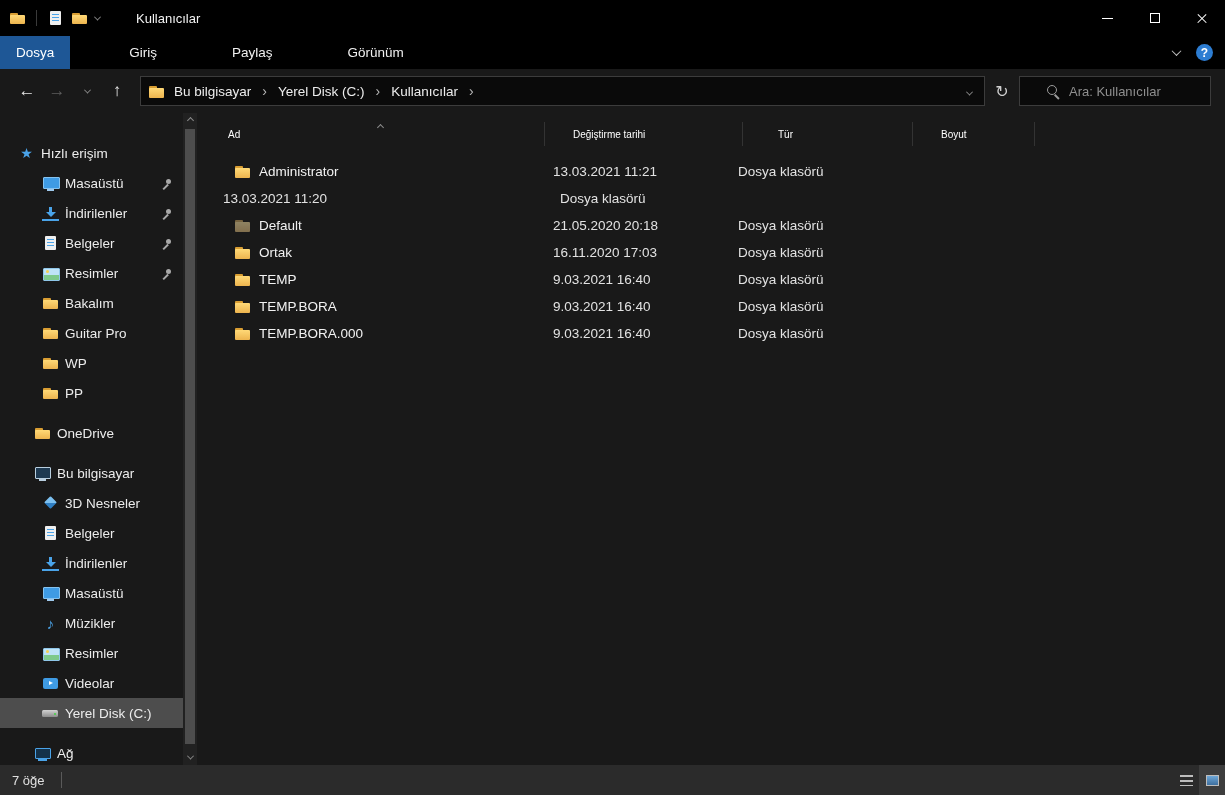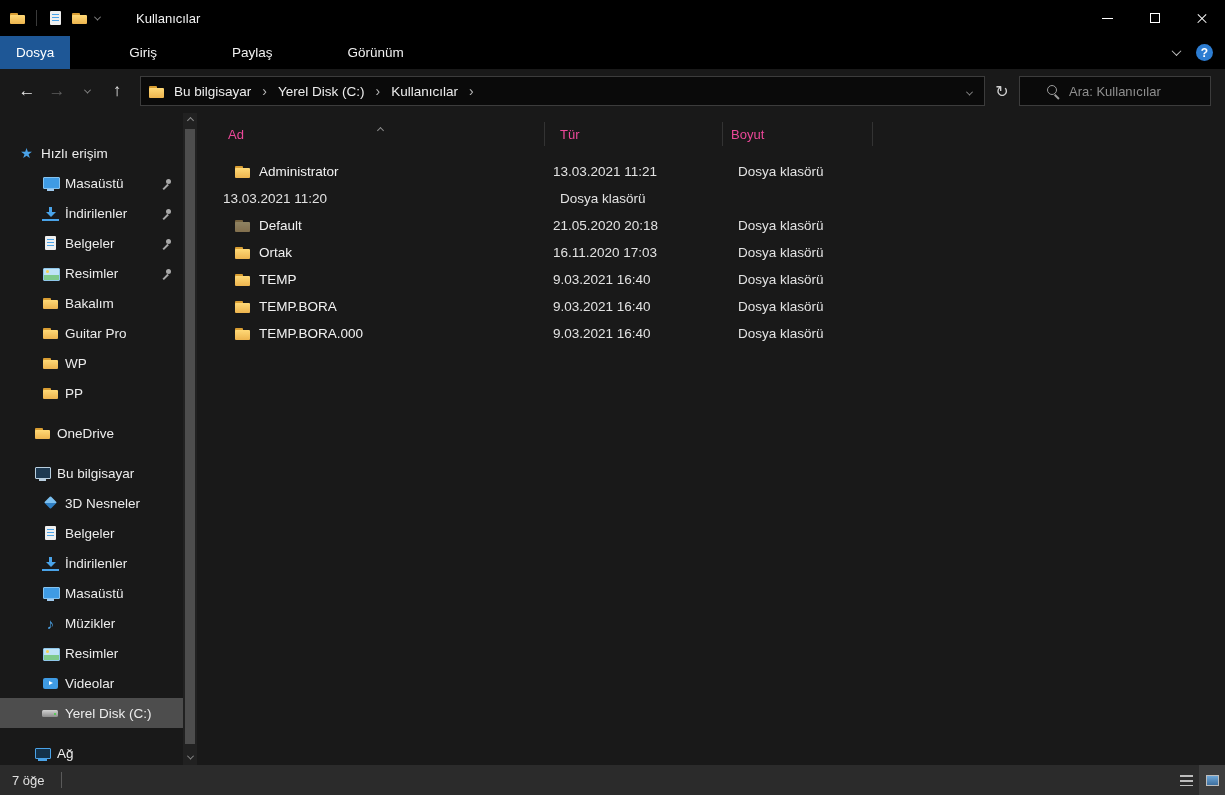--- a/index.html
+++ b/index.html
@@ -72,21 +72,21 @@
   .ic-pin::after { content:""; position:absolute; left:1px; bottom:2px; width:7px; height:1.5px; background:#a8a8a8; transform:rotate(-45deg); }
 
   
   .v-scroll { width:14px; background:#212121; flex:none; display:flex; flex-direction:column; align-items:center; }
   .v-scroll .arrow { height:15px; display:flex; align-items:center; justify-content:center; flex:none; }
   .v-scroll .track { flex:1; width:100%; position:relative; }
   .v-scroll .thumb { position:absolute; left:2px; right:2px; top:1px; bottom:6px; background:#4d4d4d; }
 
   
   .filearea { flex:1; padding:7px 0 0 18px; position:relative; min-width:0; }
-  .fl-header { display:grid; grid-template-columns:330px 178px 150px 102px 1fr; height:28px; align-items:center; color:#ec4899; font-size:13px; position:relative; }
+  .fl-header { display:grid; grid-template-columns:330px 178px 150px 102px 1fr; height:28px; align-items:center; color:#ffffff; font-size:10px; position:relative;gap:20px; }
   .fl-header .col { padding-left:13px; height:24px; display:flex; align-items:center; border-right:1px solid #333; }
   .fl-header .col.filler { border-right:none; }
   .fl-header .col.c-date { padding-left:8px; }
   .fl-header .col.c-type { padding-left:15px; }
   .fl-header .col.c-size { padding-left:8px; }
   .sort-indicator { position:absolute; left:163px; top:1px; }
   .fl-rows { margin-top:10px; }
   .fl-row { display:grid; grid-template-columns:330px 178px 150px 102px 1fr; height:27px; align-items:center; font-size:13.5px; }
   .cell-name { display:flex; align-items:flex-end; padding-left:16px; color:#f2f2f2; min-width:0; }
   .name-chip { display:inline-flex; align-items:center; gap:8px; padding:2px 26px 2px 2px; border:1px solid transparent; }
@@ -311,20 +311,21 @@
         </div>
       <div class="arrow">
           <span class="chev down sm dim"></span>
         </div>
     </div>
 
     <div class="filearea">
       <div class="fl-header">
         <span class="sort-indicator"><span class="chev up sm dim"></span></span>
         <div class="col c-name">Ad</div>
+        <div class="col c-date">Değiştirme tarihi</div>
         <div class="col c-type">Tür</div>
         <div class="col c-size">Boyut</div>
         <div class="col filler"></div>
       </div>
 
       <div class="fl-rows">
         <div class="fl-row">
           <div class="cell-name">
             <span class="name-chip">
                 <span class="icn ic-folder"></span>

